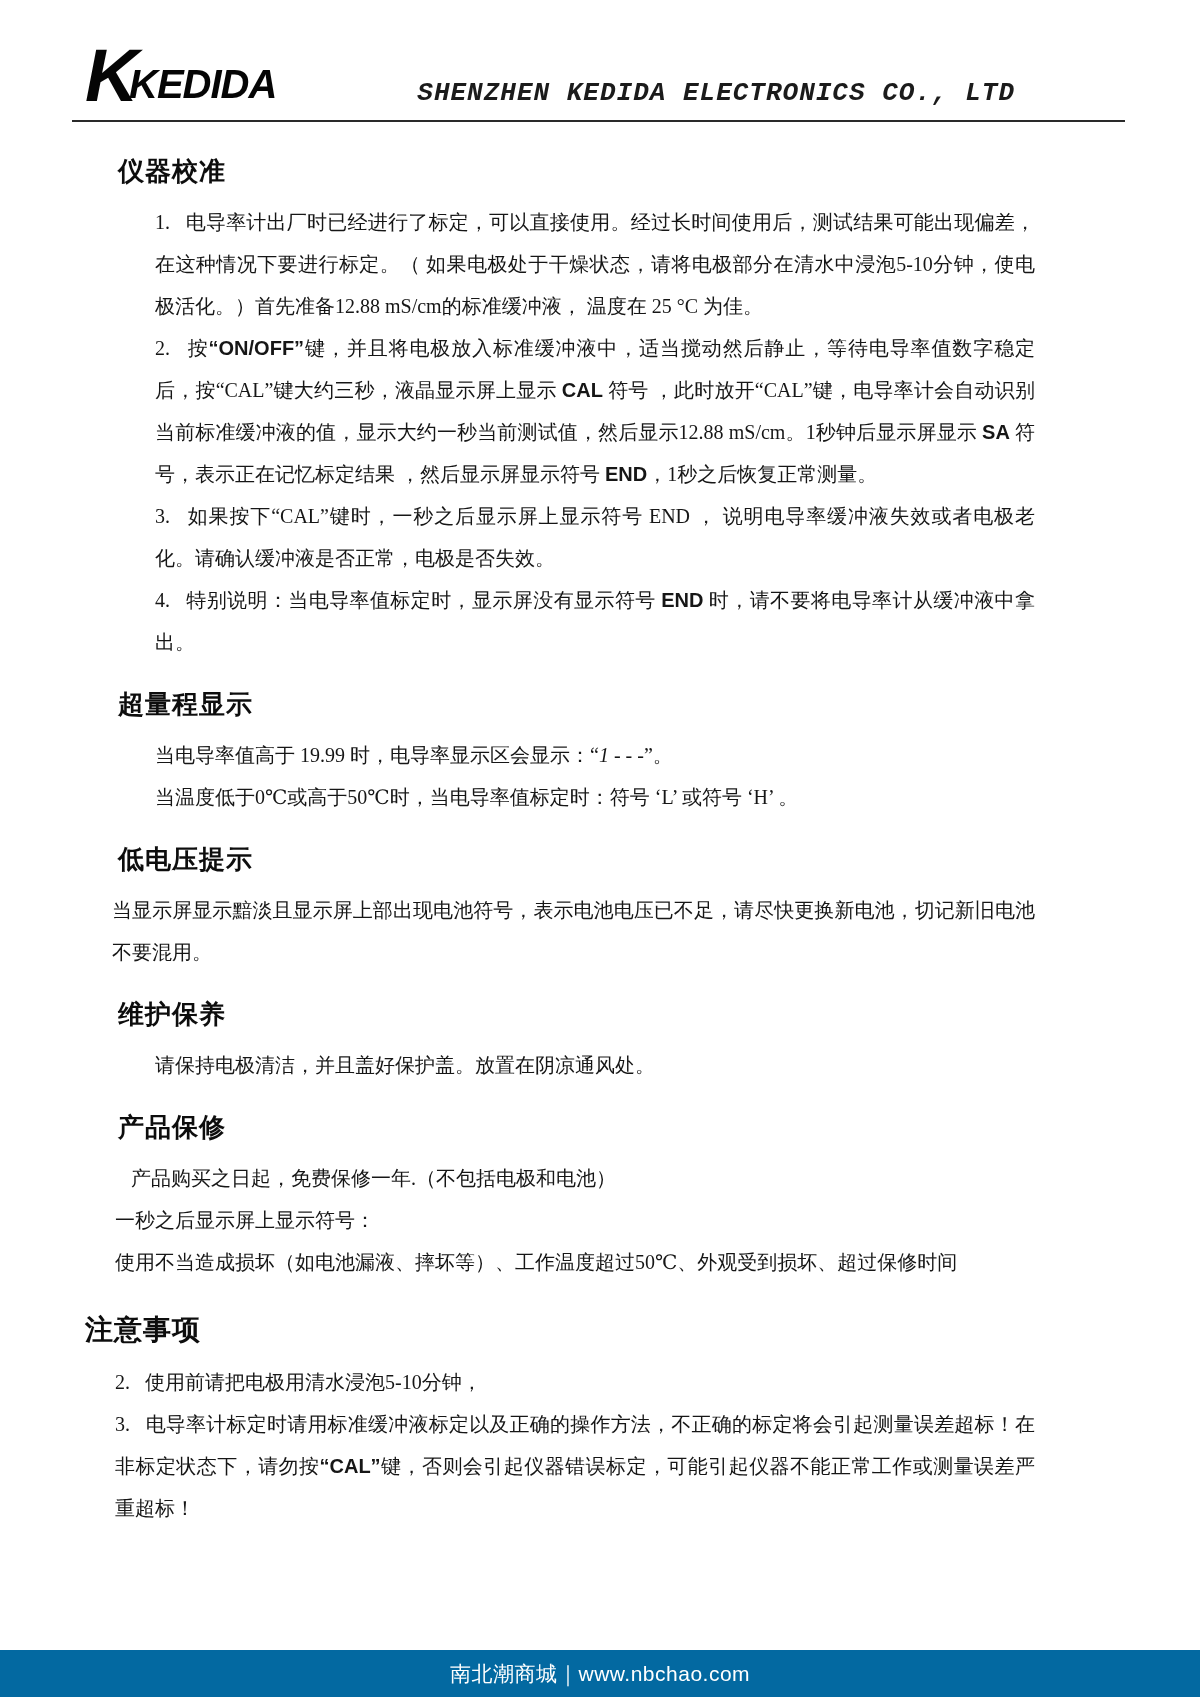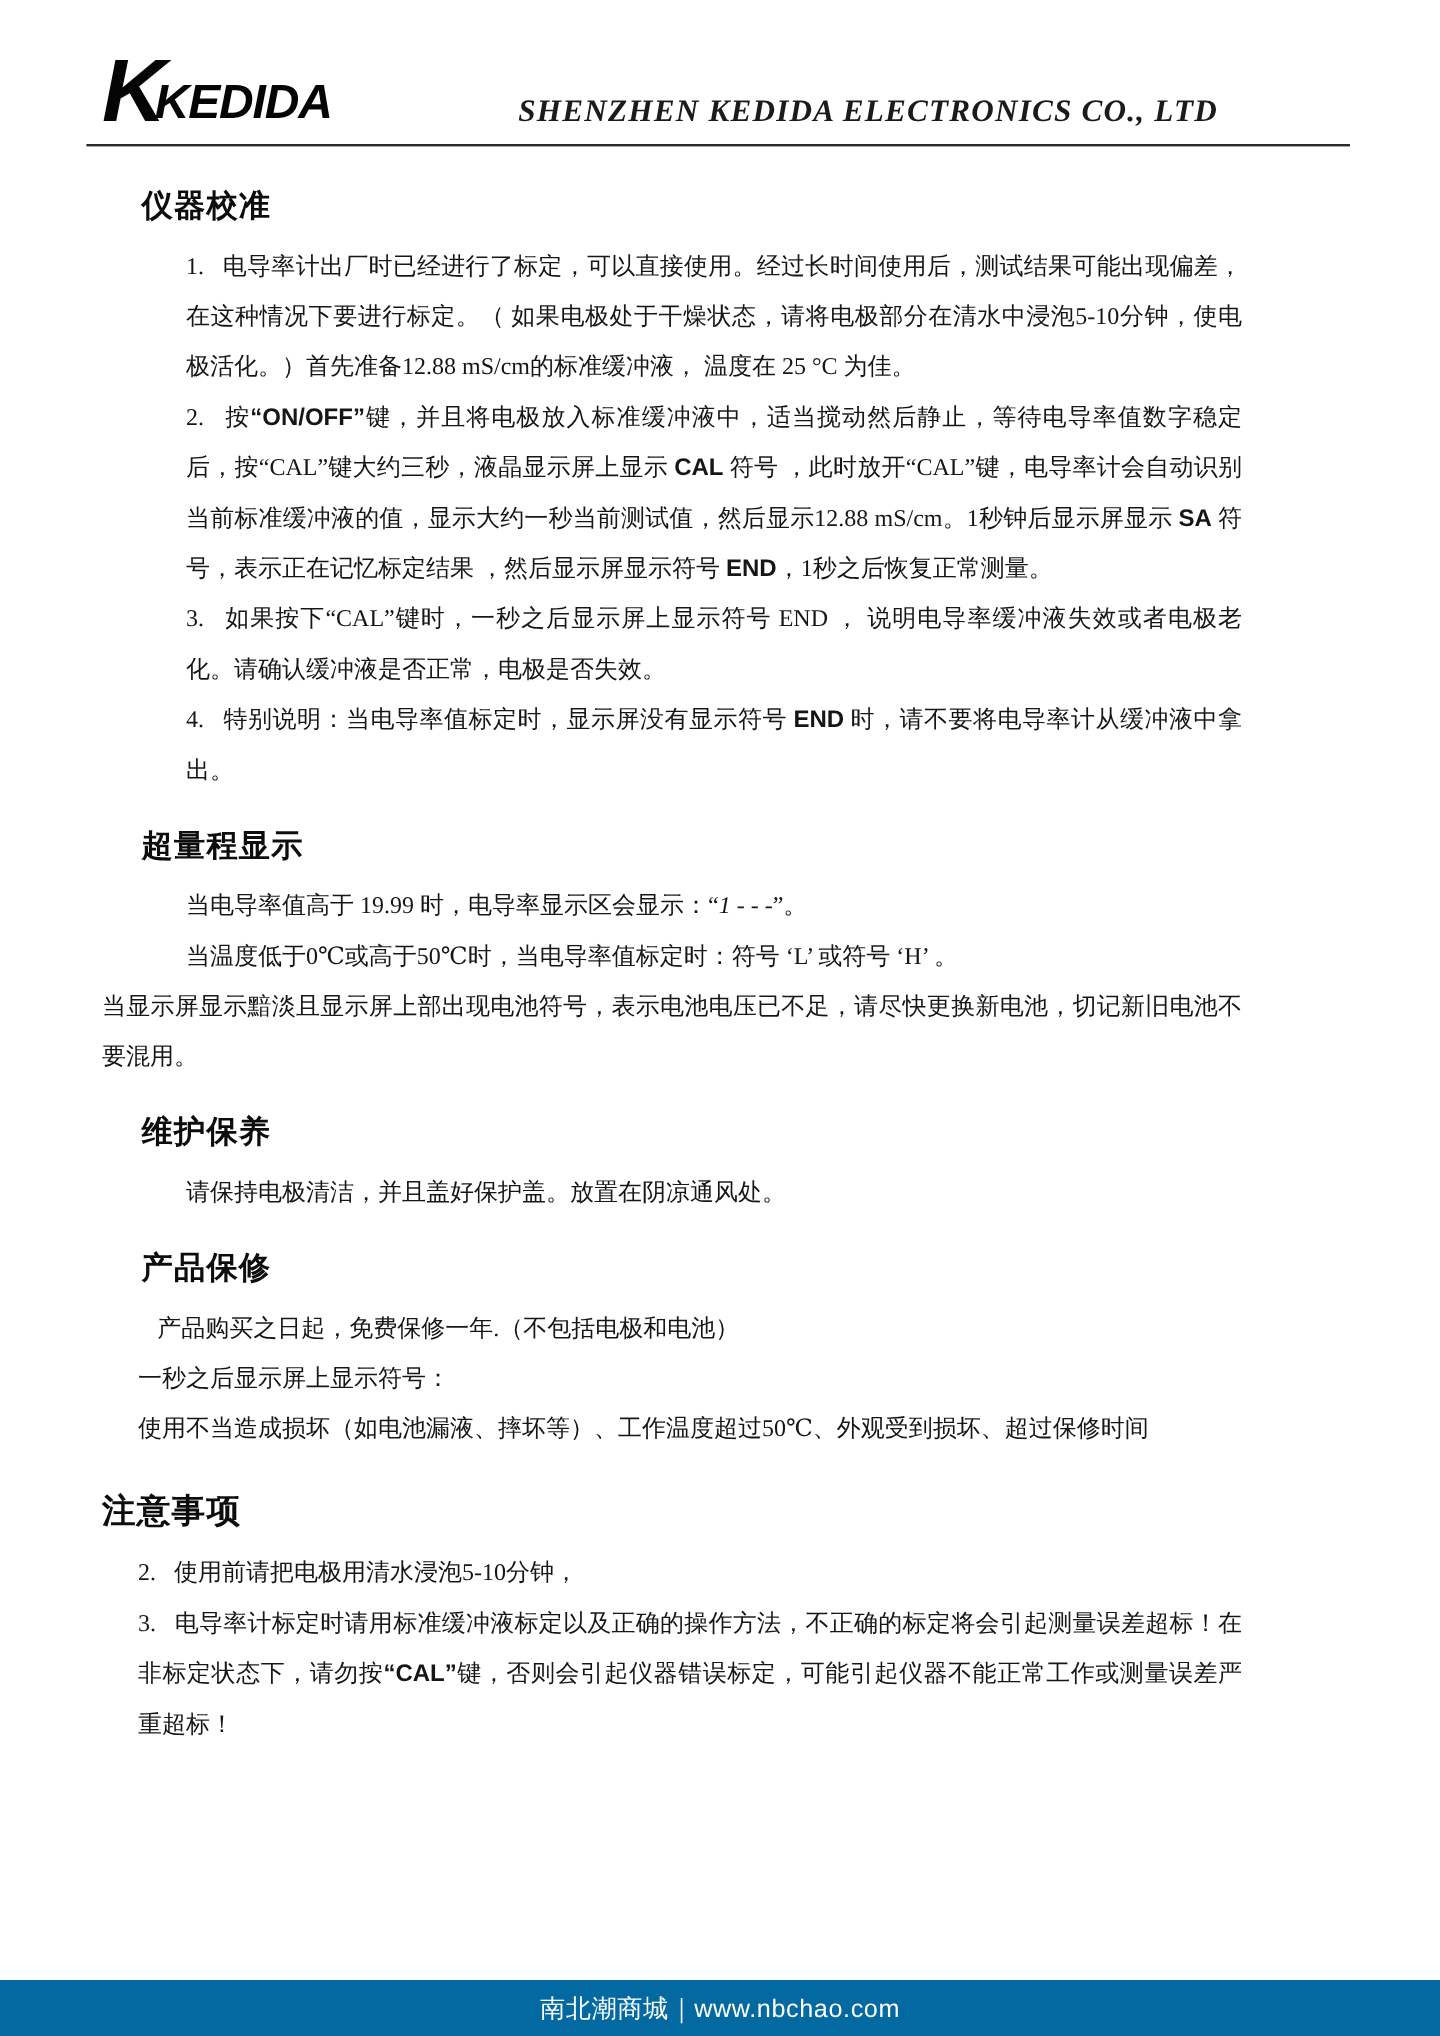--- a/index.html
+++ b/index.html
@@ -3,35 +3,35 @@
 <meta charset="utf-8">
 <style>
   * { margin:0; padding:0; box-sizing:border-box; }
   html,body { background:#ffffff; }
   body { font-family:"Liberation Serif","DejaVu Serif",serif; color:#141414; }
   .page { position:relative; width:1200px; height:1697px; margin:0 auto; background:#fff; overflow:hidden; }
 
   
   .header-row { display:flex; justify-content:space-between; align-items:flex-end; padding:38px 185px 6px 85px; }
   .logo-wrap { width:190px; height:72px; }
-  .company { font-family:Liberation Serif, serif; font-style:italic; font-weight:bold;
+  .company { font-family:Liberation Mono, monospace; font-style:italic; font-weight:bold;
              font-size:26px; letter-spacing:1px; color:#1b1b1b; padding-bottom:2px; white-space:nowrap;margin-top:36px; }
   .rule { border:none; border-top:2px solid #2a2a2a; margin:4px 75px 0 72px; }
 
   
   .content { padding:8px 165px 0 85px; }
 
   h2.sec { font-size:26px; font-weight:bold; color:#0d0d0d; margin:24px 0 12px 33px; letter-spacing:1px; }
   h2.sec.flush { margin-left:0; font-size:28px; margin-top:28px; }
 
   p.para { font-size:20px; line-height:42px; text-align:justify; color:#161616; }
   p.ml70 { margin-left:70px; }
   p.ml38 { margin-left:46px; }
   p.ml30 { margin-left:30px; }
-  p.ml27 { }
+  p.ml27 { margin-left:27px; }
   p.noj  { text-align:left; }
 
   .b { font-weight:bold; font-family:"Liberation Sans","DejaVu Sans",sans-serif; }
   .i { font-style:italic; }
 
   
   .footer-bar { position:absolute; left:0; right:0; bottom:0; height:47px;
                 background:#1a73b8; display:flex; align-items:center; justify-content:center; }
   .footer-text { color:#ffffff; font-size:21px; font-family:"Liberation Sans","DejaVu Sans",sans-serif; letter-spacing:0.5px; }
 </style>
@@ -56,20 +56,21 @@
     <h2 class="sec">仪器校准</h2>
     <p class="para ml70"><span>1.&nbsp;&nbsp; 电导率计出厂时已经进行了标定，可以直接使用。经过长时间使用后，测试结果可能出现偏差，在这种情况下要进行标定。（ 如果电极处于干燥状态，请将电极部分在清水中浸泡5-10分钟，使电极活化。）首先准备12.88 mS/cm的标准缓冲液， 温度在 25 °C 为佳。</span></p>
     <p class="para ml70"><span>2.&nbsp;&nbsp; 按</span><span class="b">“ON/OFF”</span><span>键，并且将电极放入标准缓冲液中，适当搅动然后静止，等待电导率值数字稳定后，按“CAL”键大约三秒，液晶显示屏上显示 </span><span class="b">CAL</span><span> 符号 ，此时放开“CAL”键，电导率计会自动识别当前标准缓冲液的值，显示大约一秒当前测试值，然后显示12.88 mS/cm。1秒钟后显示屏显示 </span><span class="b">SA</span><span> 符号，表示正在记忆标定结果 ，然后显示屏显示符号 </span><span class="b">END</span><span>，1秒之后恢复正常测量。</span></p>
     <p class="para ml70"><span>3.&nbsp;&nbsp; 如果按下“CAL”键时，一秒之后显示屏上显示符号 END ， 说明电导率缓冲液失效或者电极老化。请确认缓冲液是否正常，电极是否失效。</span></p>
     <p class="para ml70"><span>4.&nbsp;&nbsp; 特别说明：当电导率值标定时，显示屏没有显示符号 </span><span class="b">END</span><span> 时，请不要将电导率计从缓冲液中拿出。</span></p>
 
     <h2 class="sec">超量程显示</h2>
     <p class="para ml70 noj"><span>当电导率值高于 19.99 时，电导率显示区会显示：“</span><span class="i">1 - - -</span><span>”。</span></p>
     <p class="para ml70 noj"><span>当温度低于0℃或高于50℃时，当电导率值标定时：符号 ‘L’ 或符号 ‘H’ 。</span></p>
 
+    <h2 class="sec">低电压提示</h2>
     <p class="para ml27"><span>当显示屏显示黯淡且显示屏上部出现电池符号，表示电池电压已不足，请尽快更换新电池，切记新旧电池不要混用。</span></p>
 
     <h2 class="sec">维护保养</h2>
     <p class="para ml70 noj"><span>请保持电极清洁，并且盖好保护盖。放置在阴凉通风处。</span></p>
 
     <h2 class="sec">产品保修</h2>
     <p class="para ml38 noj"><span>产品购买之日起，免费保修一年.（不包括电极和电池）</span></p>
     <p class="para ml30 noj"><span>一秒之后显示屏上显示符号：</span></p>
     <p class="para ml30 noj"><span>使用不当造成损坏（如电池漏液、摔坏等）、工作温度超过50℃、外观受到损坏、超过保修时间</span></p>
 

